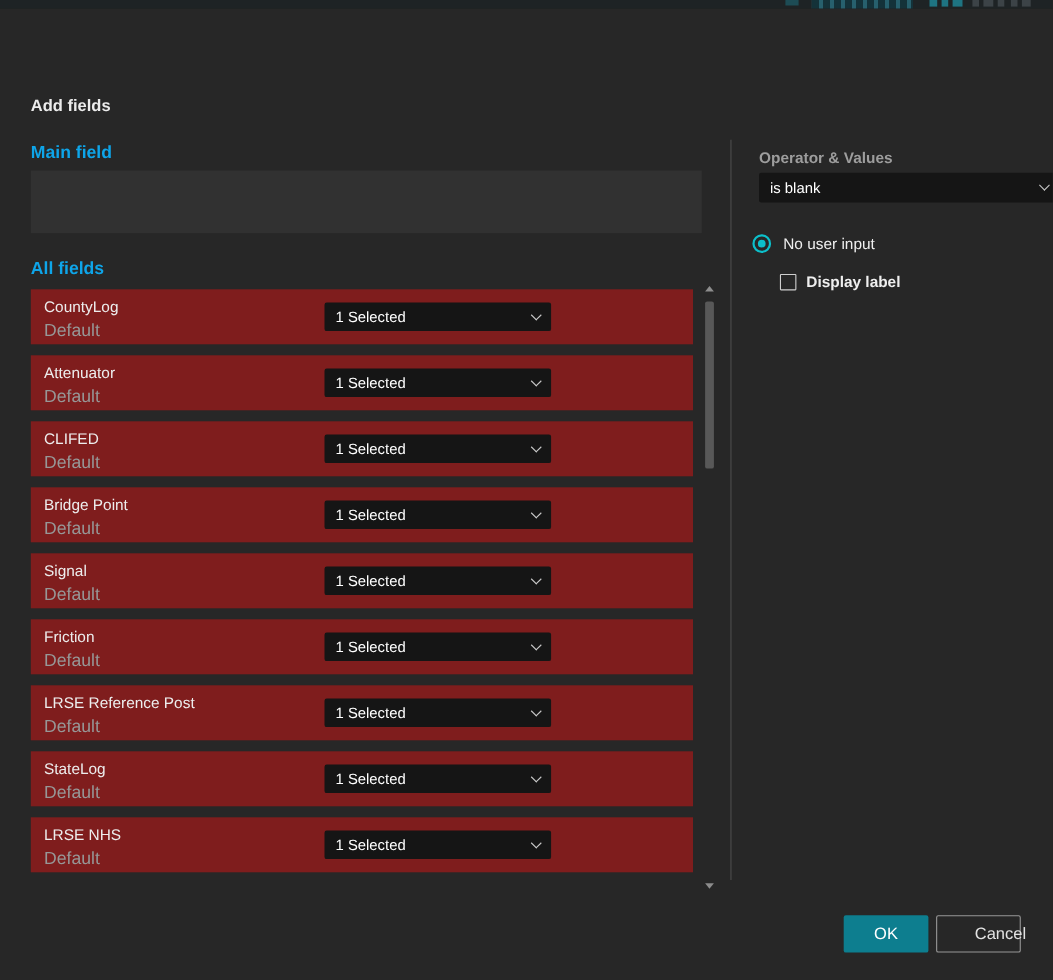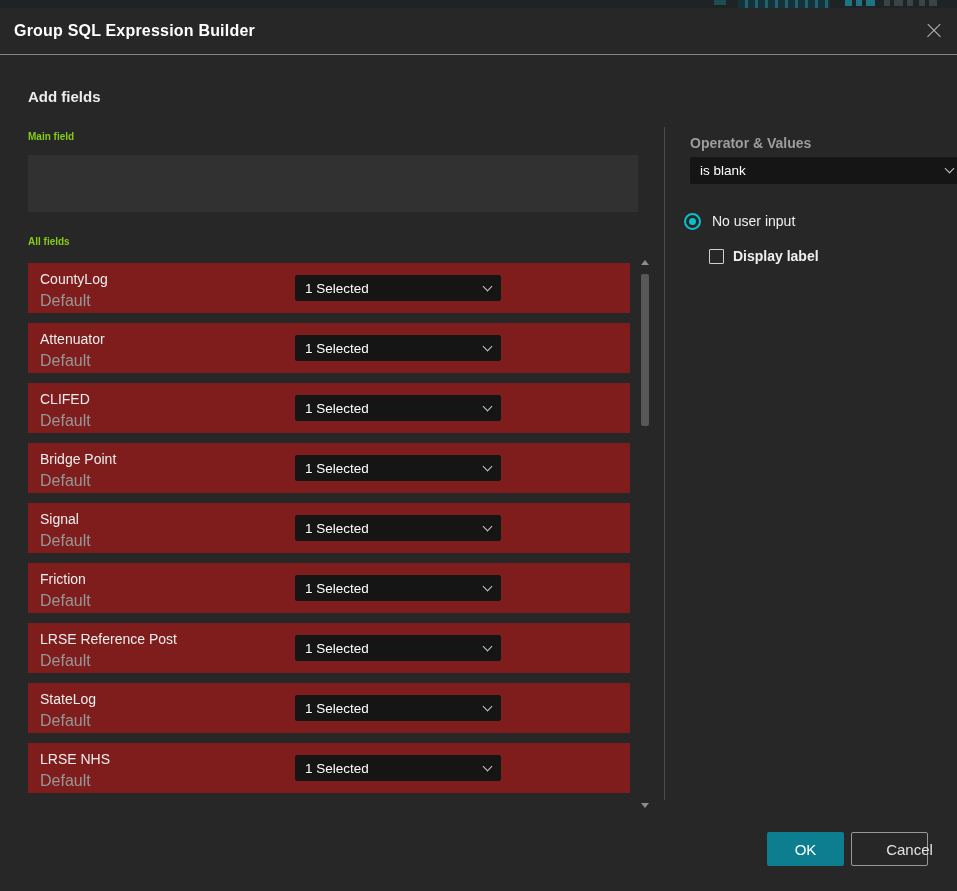--- a/index.html
+++ b/index.html
@@ -36,21 +36,21 @@
   }
   .title { color:#ffffff; font-size:16px; font-weight:700; letter-spacing:.2px; }
   .close-btn { margin-left:auto; width:18px; height:18px; position:relative; cursor:pointer; }
   .close-btn::before, .close-btn::after {
     content:""; position:absolute; top:8px; left:0; width:18px; height:1.4px; background:#b9b9b9;
   }
   .close-btn::before { transform:rotate(45deg); }
   .close-btn::after  { transform:rotate(-45deg); }
 
   .h-add { position:absolute; left:28px; top:80px; font-size:15px; font-weight:700; color:#ececec; }
-  .h-sub { position:absolute; font-size:10px; font-weight:700; color:#84cc16; }
+  .h-sub { position:absolute; font-size:16px; font-weight:700; color:#0ea5e9; }
   .main-field-label { left:28px; top:123px; }
   .all-fields-label { left:28px; top:228px; }
 
   .main-panel { position:absolute; left:28px; top:147px; width:610px; height:57px; background:#313131; }
 
   .dropdown {
     background:#151515; border-radius:2px; color:#fff; font-size:13.5px;
     display:flex; align-items:center; padding:0 10px; cursor:pointer;
   }
   .dropdown .val { flex:1; white-space:nowrap; overflow:hidden; }
@@ -116,24 +116,20 @@
   <div class="frag frag-e"></div>
   <div class="frag frag-f"></div>
   <div class="frag frag-g"></div>
   <div class="frag frag-h"></div>
   <div class="frag frag-i"></div>
   <div class="frag frag-j"></div>
 </div>
 
 <div class="dialog">
 
-  <div class="title-bar">
-    <span class="title">Group SQL Expression Builder</span>
-    <span class="close-btn"></span>
-  </div>
 
   <div class="h-add">Add fields</div>
 
   <div class="h-sub main-field-label">Main field</div>
 
   <div class="main-panel">
   </div>
 
   <div class="h-sub all-fields-label">All fields</div>
 

